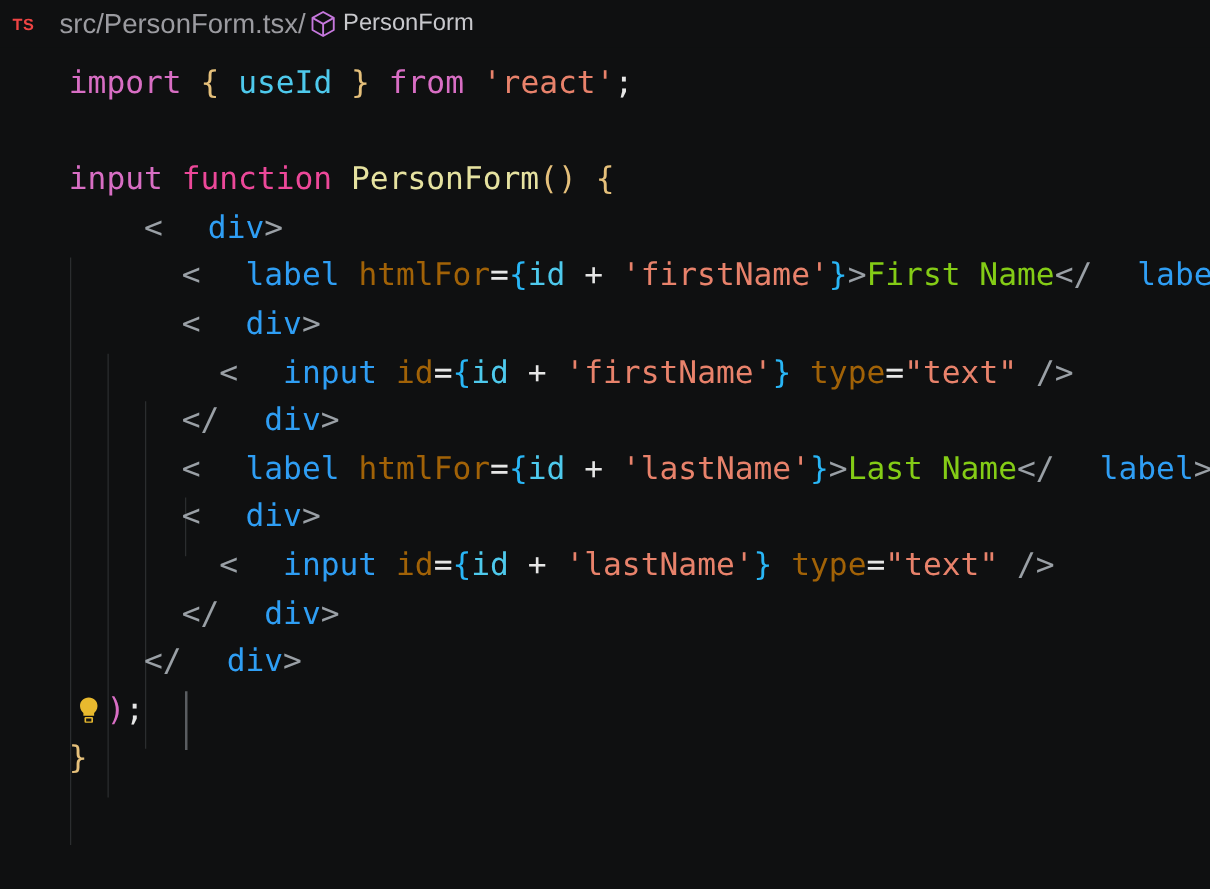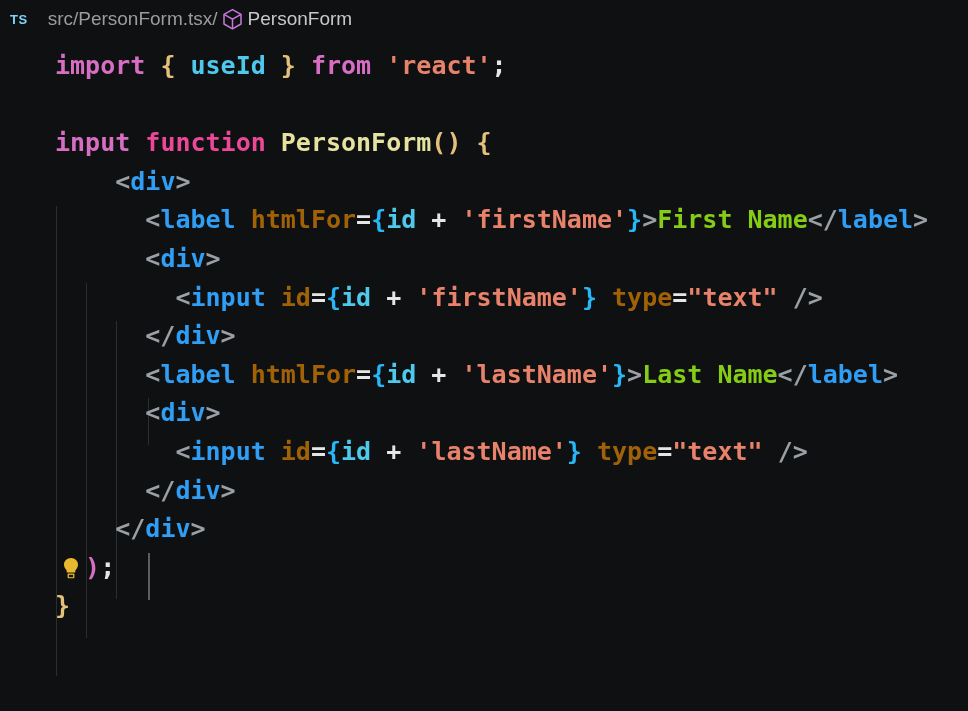--- a/index.html
+++ b/index.html
@@ -22,35 +22,35 @@
     padding-left: 10px;
     gap: 0;
     background: #0f1011;
     white-space: nowrap;
     overflow: hidden;
   }
   .ts-icon {
     font-family: "Liberation Sans", sans-serif;
     font-size: 13px;
     font-weight: 700;
-    color: #7dd3fc;
+    color: #ef4444;
     letter-spacing: 0.5px;
     margin-right: 9px;
     flex: none;
   }
   .bc-file {
     font-family: "Liberation Sans", sans-serif;
     font-size: 21px;
     color: #e9e9ea;
     letter-spacing: -0.1px;
     flex: none;
   }
   .bc-path {
     font-family: "Liberation Sans", sans-serif;
-    font-size: 19px;
+    font-size: 22px;
     color: #9b9ba0;
     margin-left: 11px;
     flex: none;
   }
   .cube-icon {
     display: inline-flex;
     align-items: center;
     margin: 0 5px 0 4px;
     flex: none;
   }
@@ -67,21 +67,20 @@
     height: 673px;
     background: #0f1011;
     overflow: hidden;
   }
   .code-lines {
     position: relative;
     padding-top: 9px;
     font-size: 25px;
     line-height: 38.6px;
     letter-spacing: 0px;
-    font-weight: bold;
   }
   .line {
     position: relative;
     height: 38.6px;
     white-space: pre;
     padding-left: 55px;
     font-size: 25px;
     line-height: 38.6px;
   }
   .line.blank { color: transparent; }
@@ -110,21 +109,21 @@
   .t-kw       { color: #d86ec4; }   
   .t-kw2      { color: #ec4899; }   
   .t-brace    { color: #e5c07b; }   
   .t-var      { color: #4ec9ec; }   
   .t-str      { color: #e8826b; }   
   .t-plain    { color: #e6e6e6; }   
   .t-fn       { color: #e6e2a0; }   
   .t-paren    { color: #d86ec4; }   
   .t-paren2   { color: #e5c07b; }   
   .t-tagb     { color: #9aa0a6; }   
-  .t-tag      { color: #2f9ef4; }   
+  .t-tag      { color: #2f9ef4; margin-left: 36px; }   
   .t-attr     { color: #a16207; }   
   .t-curly    { color: #29b6f6; }   
   .t-text     { color: #84cc16; }   
 </style>
 </head>
 <body>
 
 <div class="breadcrumb">
   <span class="ts-icon">TS</span>
   <span class="bc-path">src/PersonForm.tsx/</span>

